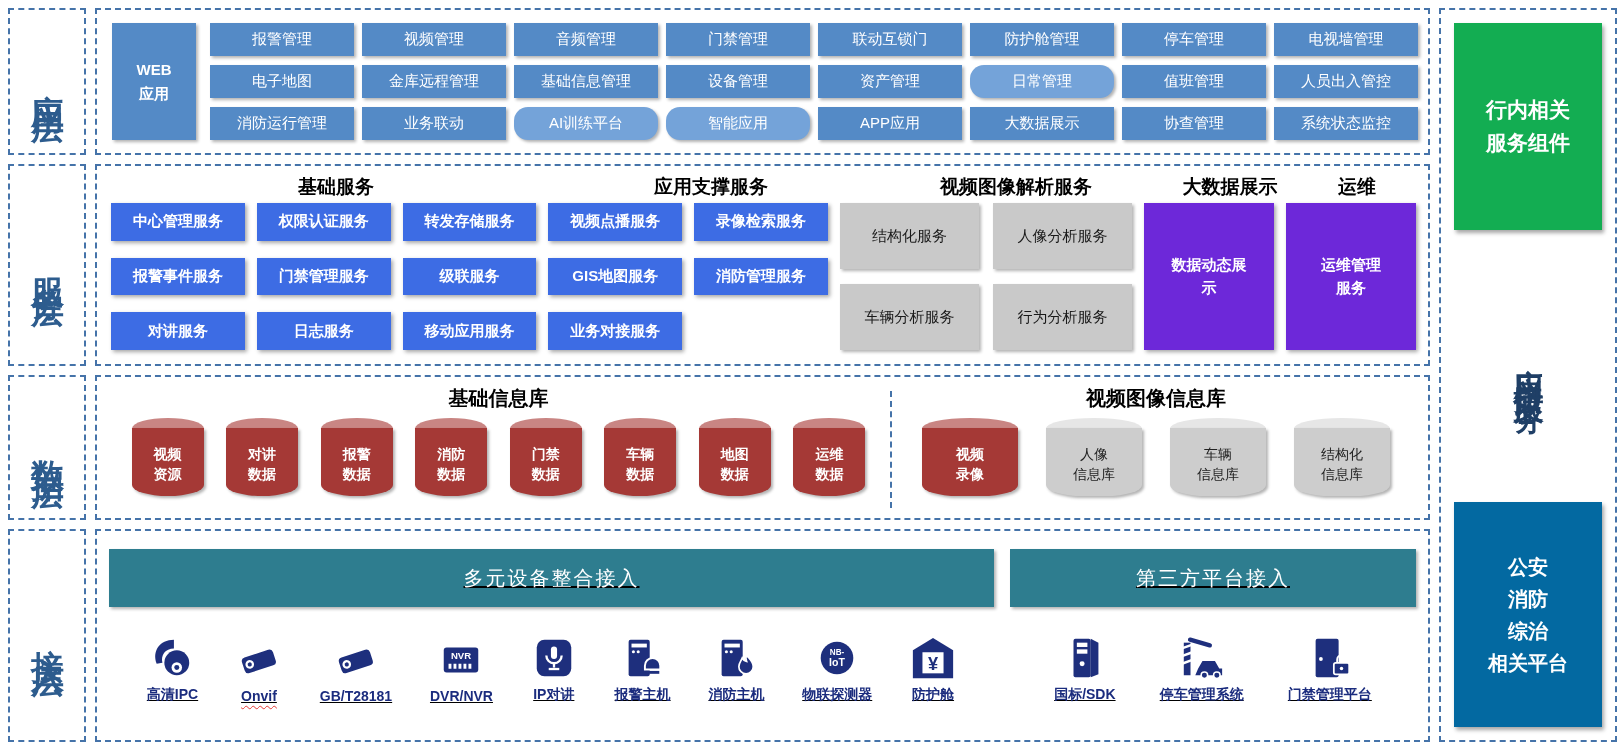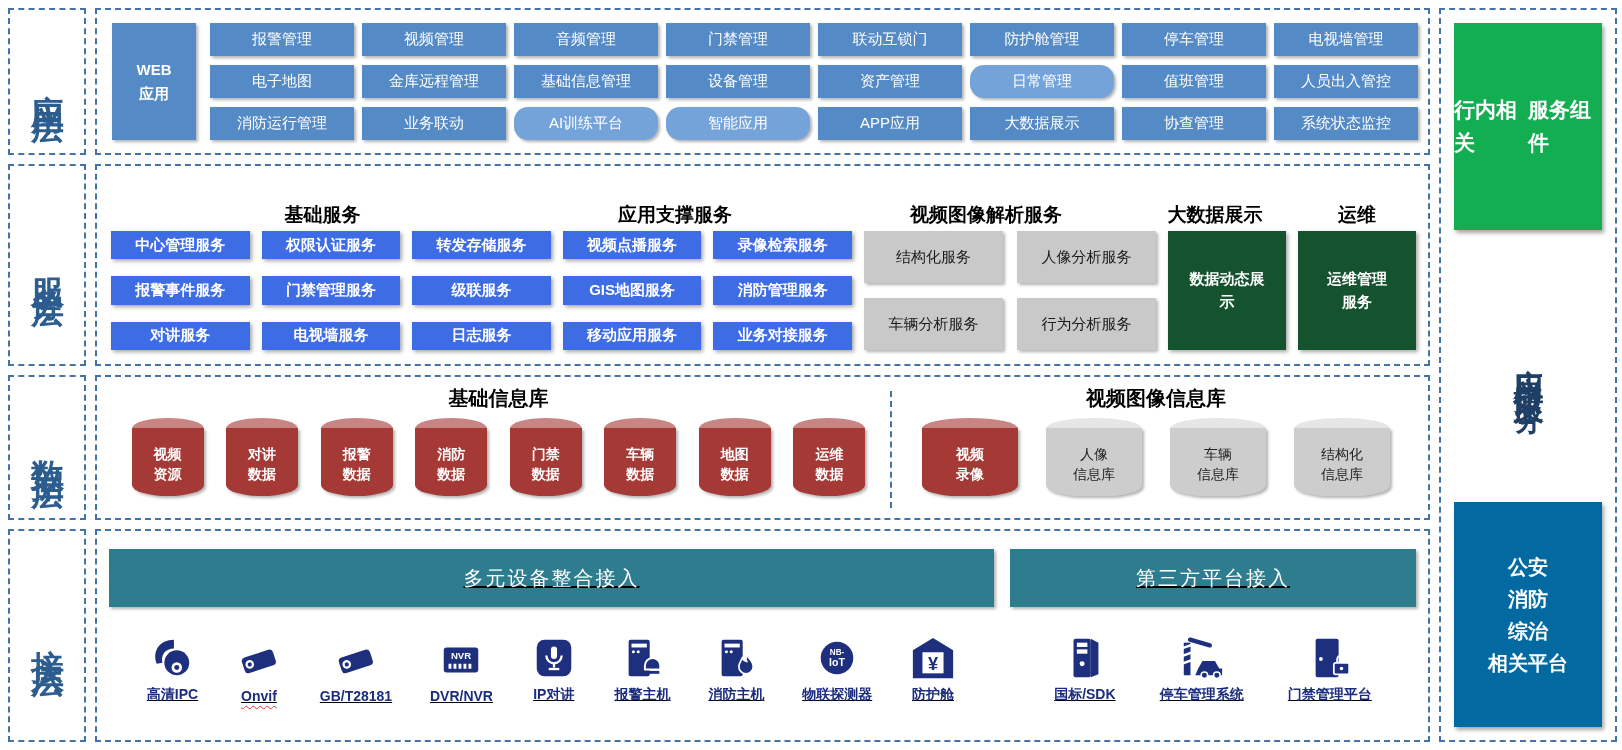--- a/index.html
+++ b/index.html
@@ -23,34 +23,34 @@
   .web-box { width: 84px; background: #548AC6; color: #fff; font-size: 15px; font-weight: bold;
              display: flex; flex-direction: column; align-items: center; justify-content: center;
              line-height: 1.6; box-shadow: 2px 2px 3px rgba(0,0,0,.3); }
   .app-grid { flex: 1; display: grid; grid-template-columns: repeat(8, 1fr); grid-auto-rows: 1fr; gap: 9px 8px; }
   .abox { background: #548AC6; color: #fff; font-size: 15px; white-space: nowrap;
           display: flex; align-items: center; justify-content: center; box-shadow: 2px 2px 3px rgba(0,0,0,.3); }
   .abox.light { background: #74A3D9; border-radius: 14px; }
 
   
   .svc-section { height: 202px; display: flex; flex-direction: column; padding: 5px 12px 14px 14px; }
-  .svc-headers { display: flex; gap: 24px; height: 32px; align-items: center;
-                 font-size: 19px; font-weight: bold; color: #000; margin-top: 28px; }
+  .svc-headers { display: flex; gap: 9px; height: 32px; align-items: center;
+                 font-size: 19px; font-weight: bold; color: #000; }
   .svc-headers .hgroup { flex: 1; display: flex; }
   .svc-headers .hd { text-align: center; }
   .hd-basic { flex: 3; } .hd-support { flex: 2; }
   .hd-video { width: 292px; } .hd-bigdata { width: 118px; } .hd-ops { width: 118px; }
   .svc-content { flex: 1; display: flex; gap: 12px; }
   .svc-blue-grid { flex: 1; display: grid; grid-template-columns: repeat(5, 1fr); grid-auto-rows: 1fr; gap: 17px 12px; }
   .sbox { background: #3D6CE4; color: #fff; font-size: 15px; font-weight: bold; white-space: nowrap;
           display: flex; align-items: center; justify-content: center; box-shadow: 2px 2px 4px rgba(0,0,0,.35); }
   .svc-gray-grid { width: 292px; display: grid; grid-template-columns: 1fr 1fr; grid-auto-rows: 1fr; gap: 15px 14px; }
   .gbox { background: #C9C9C9; color: #1a1a1a; font-size: 15px; white-space: nowrap;
           display: flex; align-items: center; justify-content: center; box-shadow: 2px 2px 3px rgba(0,0,0,.3); }
-  .tall { width: 118px; background: #14532d; color: #fff; font-size: 15px; font-weight: bold; text-align: center;
+  .tall { width: 130px; background: #6d28d9; color: #fff; font-size: 15px; font-weight: bold; text-align: center;
           display: flex; flex-direction: column; align-items: center; justify-content: center; line-height: 1.5;
           box-shadow: 2px 2px 4px rgba(0,0,0,.35); }
 
   
   .data-section { height: 145px; display: flex; padding: 8px 10px 8px 12px; }
   .data-group { display: flex; flex-direction: column; }
   .data-group.left { flex: 1; }
   .data-group.right { width: 524px; }
   .data-head { text-align: center; font-size: 20px; font-weight: bold; color: #000; height: 28px; }
   .cyl-row { flex: 1; display: flex; justify-content: space-evenly; align-items: flex-start; padding-top: 5px; }
@@ -78,21 +78,21 @@
   .dev { display: flex; flex-direction: column; align-items: center; gap: 5px; }
   .dev svg { display: block; }
   .dev .lbl { font-size: 14px; font-weight: bold; color: #1B2C7E; white-space: nowrap; }
   .lbl.wavy { text-decoration: underline; text-decoration-style: wavy; text-decoration-color: #E53935;
               text-decoration-thickness: 1px; text-underline-offset: 4px; }
 
   
   .right-col { width: 178px; border: 2px dashed #4573A9; display: flex; flex-direction: column;
                align-items: center; padding: 13px 12px; }
   .green-box { width: 148px; height: 207px; background: #13AD52; color: #fff; font-size: 21px; font-weight: bold;
-               display: flex; align-items: center; justify-content: center;
+               display: flex; flex-direction: column; align-items: center; justify-content: center;
                line-height: 1.55; box-shadow: 2px 3px 4px rgba(0,0,0,.35); }
   .vert-mid { flex: 1; display: flex; align-items: center; justify-content: center; }
   .vert-mid span { writing-mode: vertical-rl; text-orientation: upright; font-size: 30px; font-weight: bold;
                    color: #1F3F66; letter-spacing: 7px; }
   .red-box { width: 148px; height: 225px; background: #0369a1; color: #fff; font-size: 20px; font-weight: bold;
              display: flex; flex-direction: column; align-items: center; justify-content: center;
              line-height: 1.6; box-shadow: 2px 3px 4px rgba(0,0,0,.35); }
   .icn { fill: #1E2F7D; }
 </style>
 </head>
@@ -166,21 +166,20 @@
           <div class="sbox">权限认证服务</div>
           <div class="sbox">转发存储服务</div>
           <div class="sbox">视频点播服务</div>
           <div class="sbox">录像检索服务</div>
           <div class="sbox">报警事件服务</div>
           <div class="sbox">门禁管理服务</div>
           <div class="sbox">级联服务</div>
           <div class="sbox">GIS地图服务</div>
           <div class="sbox">消防管理服务</div>
           <div class="sbox">对讲服务</div>
-          <div class="sbox">电视墙服务</div>
           <div class="sbox">日志服务</div>
           <div class="sbox">移动应用服务</div>
           <div class="sbox">业务对接服务</div>
         </div>
         <div class="svc-gray-grid">
           <div class="gbox">结构化服务</div>
           <div class="gbox">人像分析服务</div>
           <div class="gbox">车辆分析服务</div>
           <div class="gbox">行为分析服务</div>
         </div>

